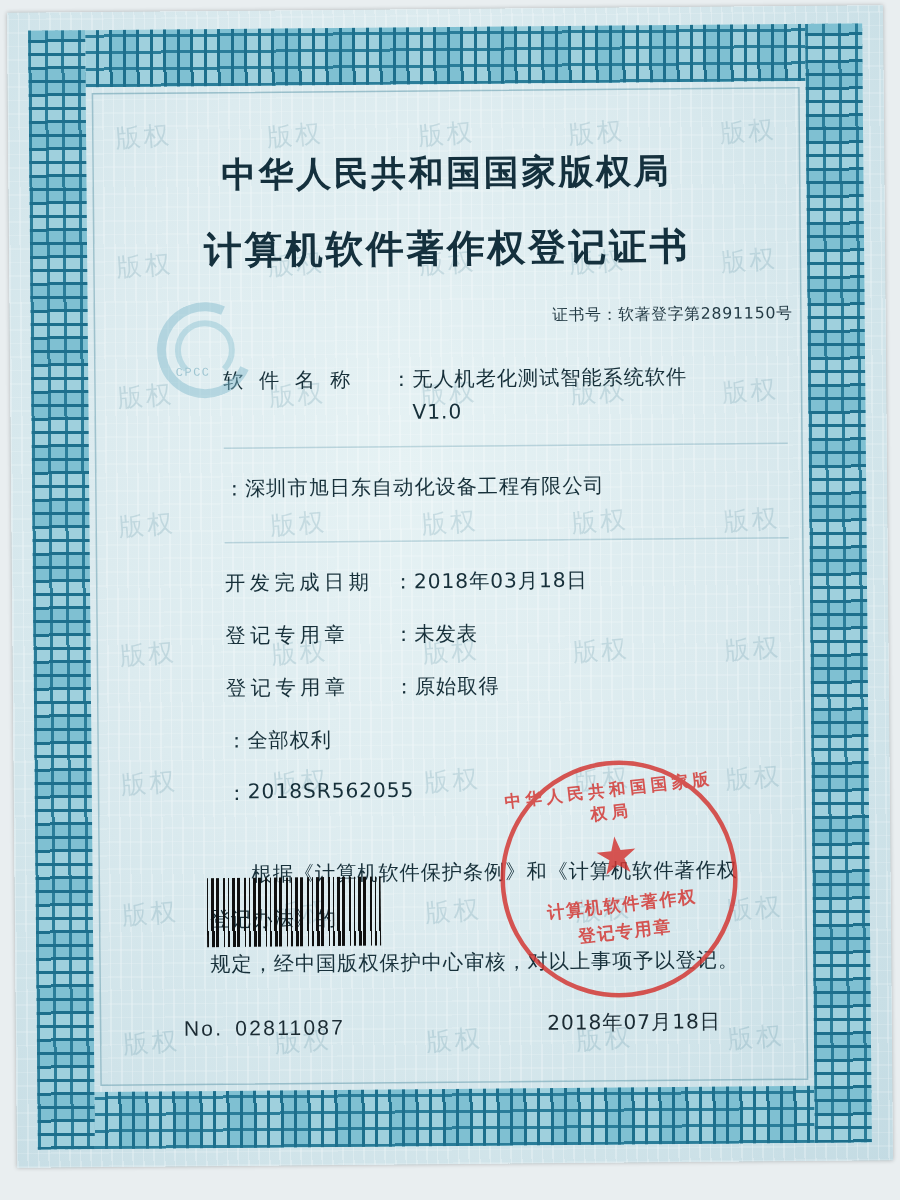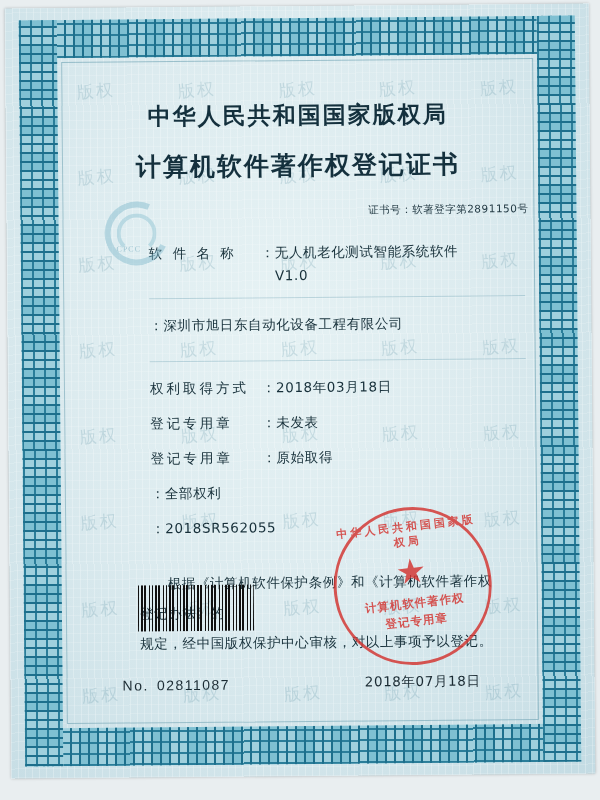--- a/index.html
+++ b/index.html
@@ -175,21 +175,21 @@
     border-bottom-color: transparent;
   }
   #cpcc-logo .logo-text {
     position: absolute;
     left: 0; right: 16px;
     bottom: 12px;
     text-align: center;
     font-size: 8px;
     letter-spacing: 1px;
     color: #4d93ab;
-    font-family: Liberation Serif, serif;
+    font-family: Liberation Mono, monospace;
   }
 
   
   #fields {
     margin-top: 26px;
     padding-left: 86px;
     padding-right: 10px;
   }
   .field-row {
     display: flex;
@@ -413,21 +413,21 @@
         <div class="divider"></div>
 
         <div class="field-row" id="owner-row">
           <div class="field-colon cn">：</div>
           <div class="field-value cn">深圳市旭日东自动化设备工程有限公司</div>
         </div>
 
         <div class="divider"></div>
 
         <div class="field-row tight">
-          <div class="field-label cn">权利取得方式</div>
+          <div class="field-label cn">开发完成日期</div>
           <div class="field-colon cn">：</div>
           <div class="field-value cn">2018年03月18日</div>
         </div>
 
         <div class="field-row tight">
           <div class="field-label cn">登记专用章</div>
           <div class="field-colon cn">：</div>
           <div class="field-value cn">未发表</div>
         </div>
 

